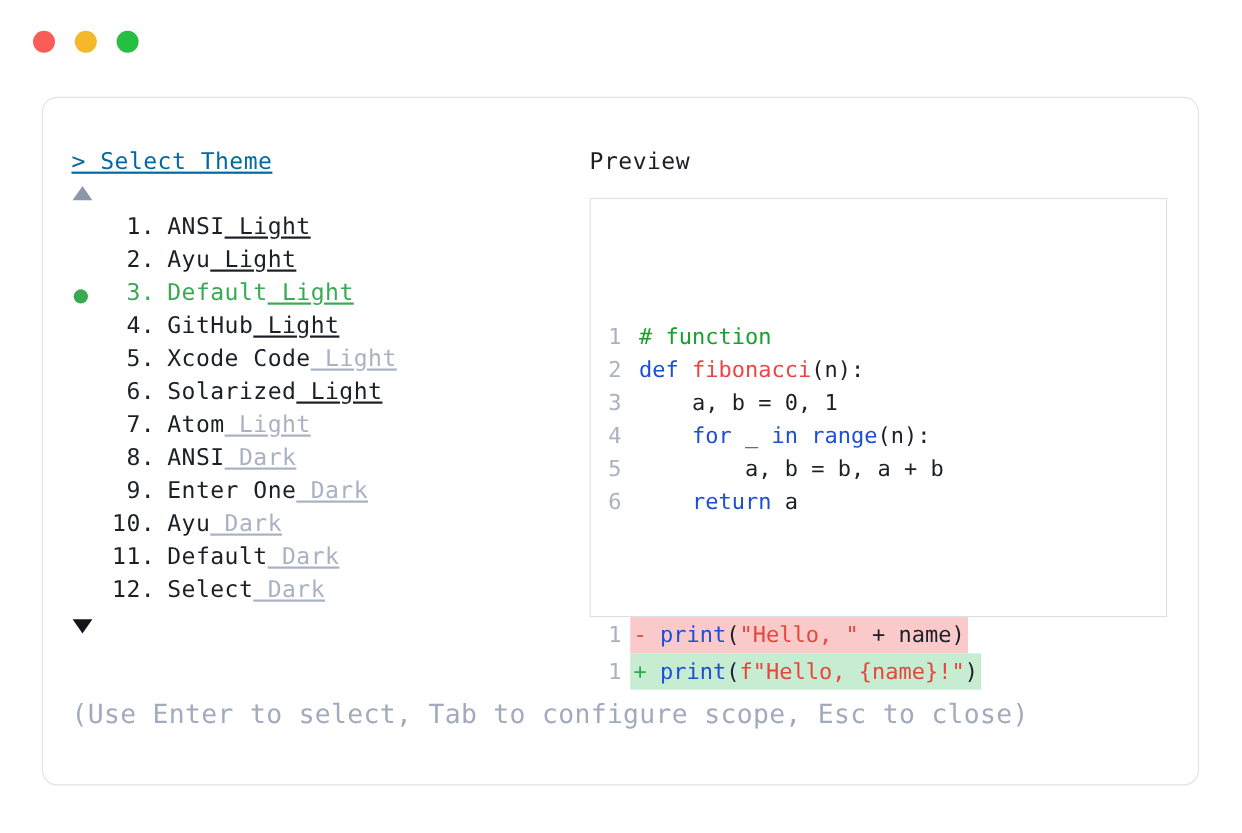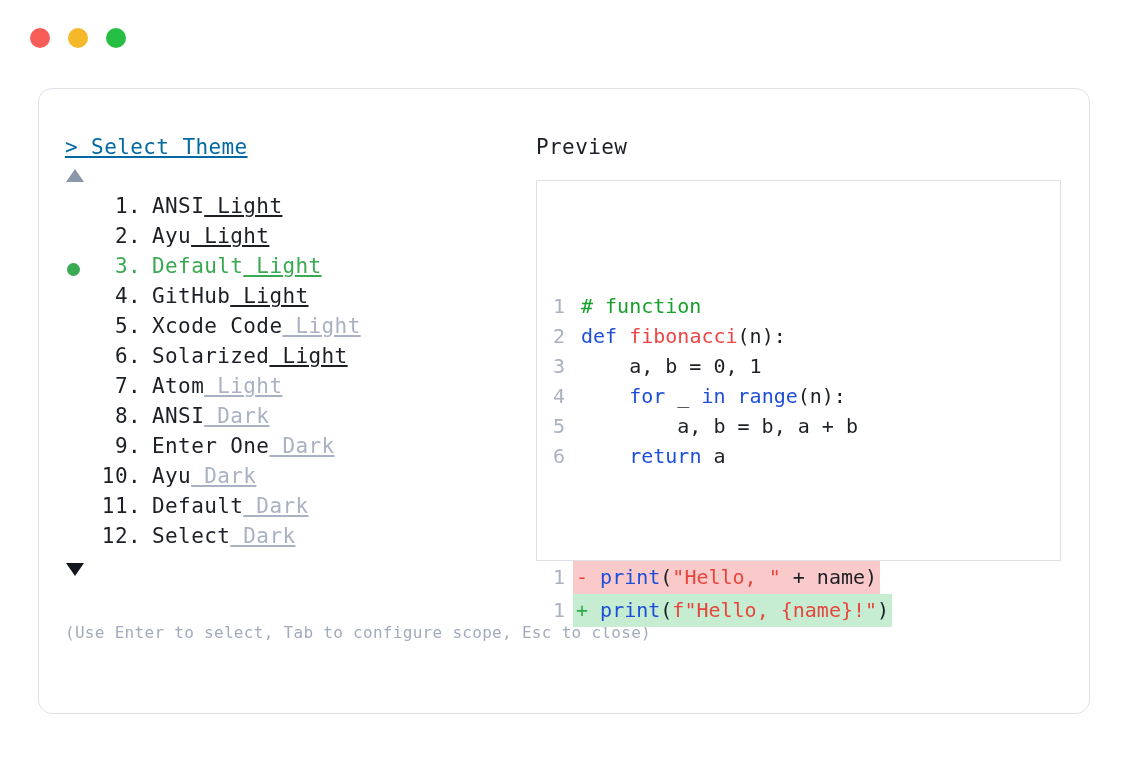--- a/index.html
+++ b/index.html
@@ -107,22 +107,22 @@
   .variant   { color: #1c1f26; text-decoration: underline; }
   .variant.muted { color: #a9b2c3; }
   .theme-row.selected .num-cell,
   .theme-row.selected .name-cell,
   .theme-row.selected .variant { color: #3aaa52; }
 
   
   .hint {
     position: absolute;
     left: 26px;
-    top: 534px;
-    font-size: 16px;
+    top: 546px;
+    font-size: 24px;
     color: #a2abbd;
     letter-spacing: 0.3px;
     white-space: pre;
   }
 
   
   .right-col {
     position: absolute;
     left: 497px;
     top: 46px;

